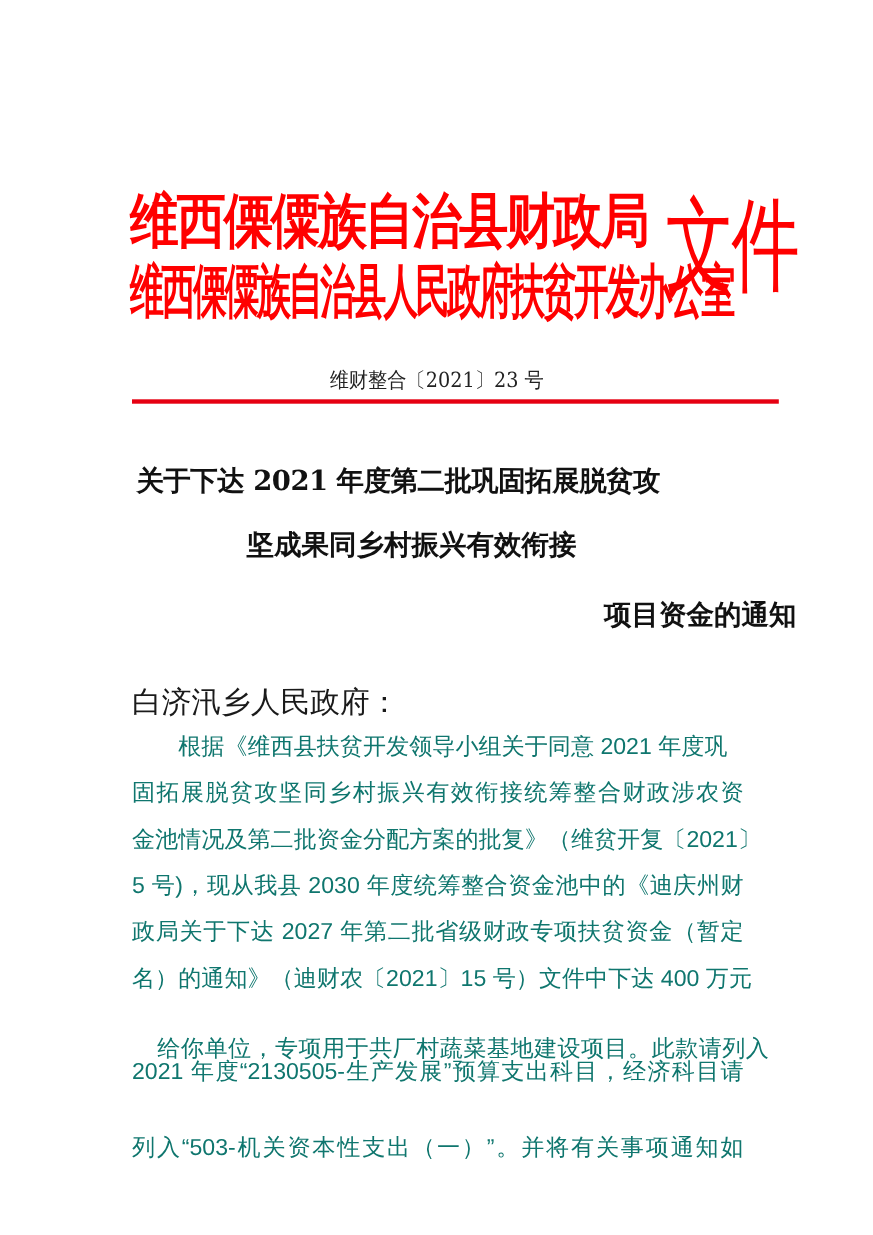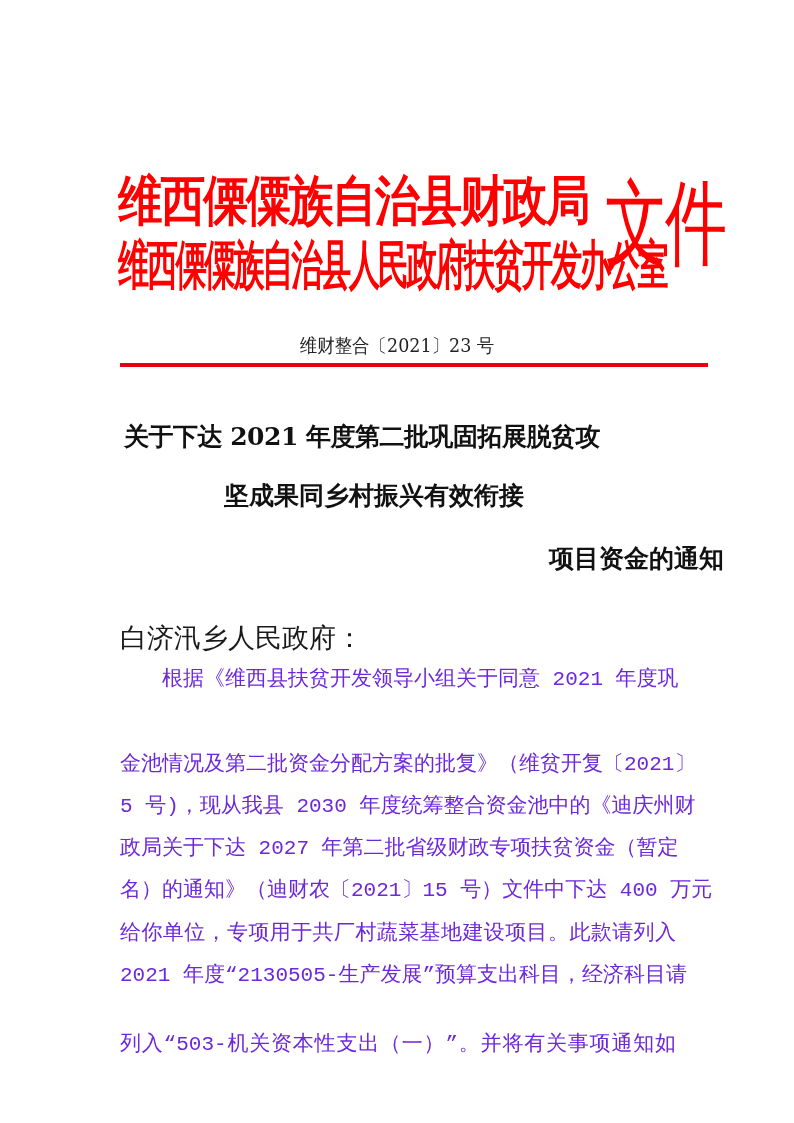--- a/index.html
+++ b/index.html
@@ -37,21 +37,21 @@
     .title-2 { top: 479px; padding-left: 12px; }
     .title-3 { top: 542px; text-align: right; }
 
     .body-text {
       position: absolute; left: 120px; width: 560px;
       font-family: "Liberation Serif", "DejaVu Serif", serif; font-size: 27px;
       color: #1a1a1a; white-space: nowrap;
     }
     .salutation { top: 620px; }
     .para-line { position: absolute; left: 120px; white-space: nowrap;
-      font-family: Liberation Mono, monospace; font-size: 21px; color: #6d28d9;
+      font-family: Liberation Sans, sans-serif; font-size: 21px; color: #0f766e;
       width: 556px; text-align: justify; text-align-last: justify; }
   </style>
 </head>
 <body>
 
 <div class="page">
 
   <div class="header-block">
     <div class="org-line org-line-1">维西傈僳族自治县财政局</div>
     <div class="org-line org-line-2">维西傈僳族自治县人民政府扶贫开发办公室</div>
@@ -61,21 +61,22 @@
   <div class="doc-number">维财整合〔2021〕23 号</div>
   <div class="red-rule"></div>
 
   <div class="title-line title-1">关于下达 2021 年度第二批巩固拓展脱贫攻</div>
   <div class="title-line title-2">坚成果同乡村振兴有效衔接</div>
   <div class="title-line title-3">项目资金的通知</div>
 
   <div class="body-text salutation">白济汛乡人民政府：</div>
 
   <div class="para-line" style="top:664px; text-align:left; text-align-last:auto;">　　根据《维西县扶贫开发领导小组关于同意 2021 年度巩</div>
+  <div class="para-line" style="top:706px;">固拓展脱贫攻坚同乡村振兴有效衔接统筹整合财政涉农资</div>
   <div class="para-line" style="top:749px;">金池情况及第二批资金分配方案的批复》（维贫开复〔2021〕</div>
   <div class="para-line" style="top:791px;">5 号)，现从我县 2030 年度统筹整合资金池中的《迪庆州财</div>
   <div class="para-line" style="top:833px;">政局关于下达 2027 年第二批省级财政专项扶贫资金（暂定</div>
   <div class="para-line" style="top:875px;">名）的通知》（迪财农〔2021〕15 号）文件中下达 400 万元</div>
-  <div class="para-line" style="top:918px;">给你单位，专项用于共厂村蔬菜基地建设项目。此款请列入</div>
+  <div class="para-line" style="top:939px;margin-left:23px;">给你单位，专项用于共厂村蔬菜基地建设项目。此款请列入</div>
   <div class="para-line" style="top:960px;">2021 年度“2130505-生产发展”预算支出科目，经济科目请</div>
   <div class="para-line" style="top:1003px;margin-top:26px;">列入“503-机关资本性支出（一）”。并将有关事项通知如</div>
 
 </div>
 
 </body></html>

